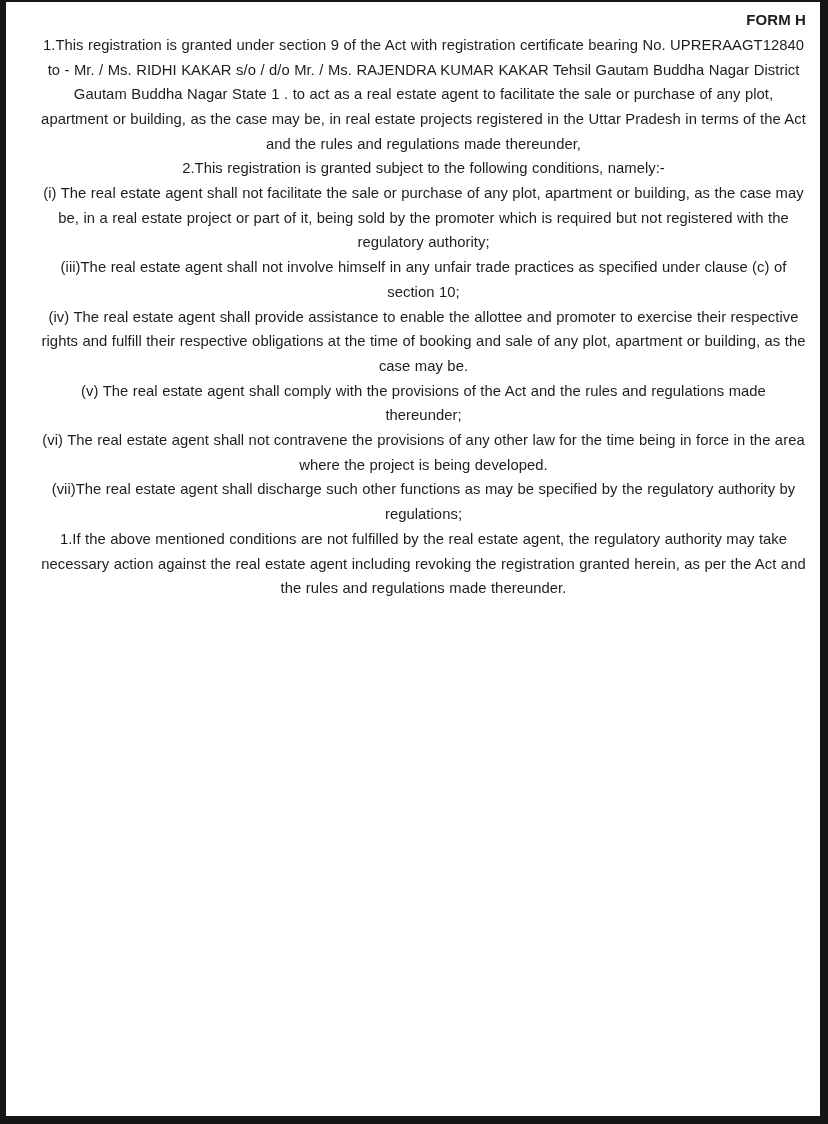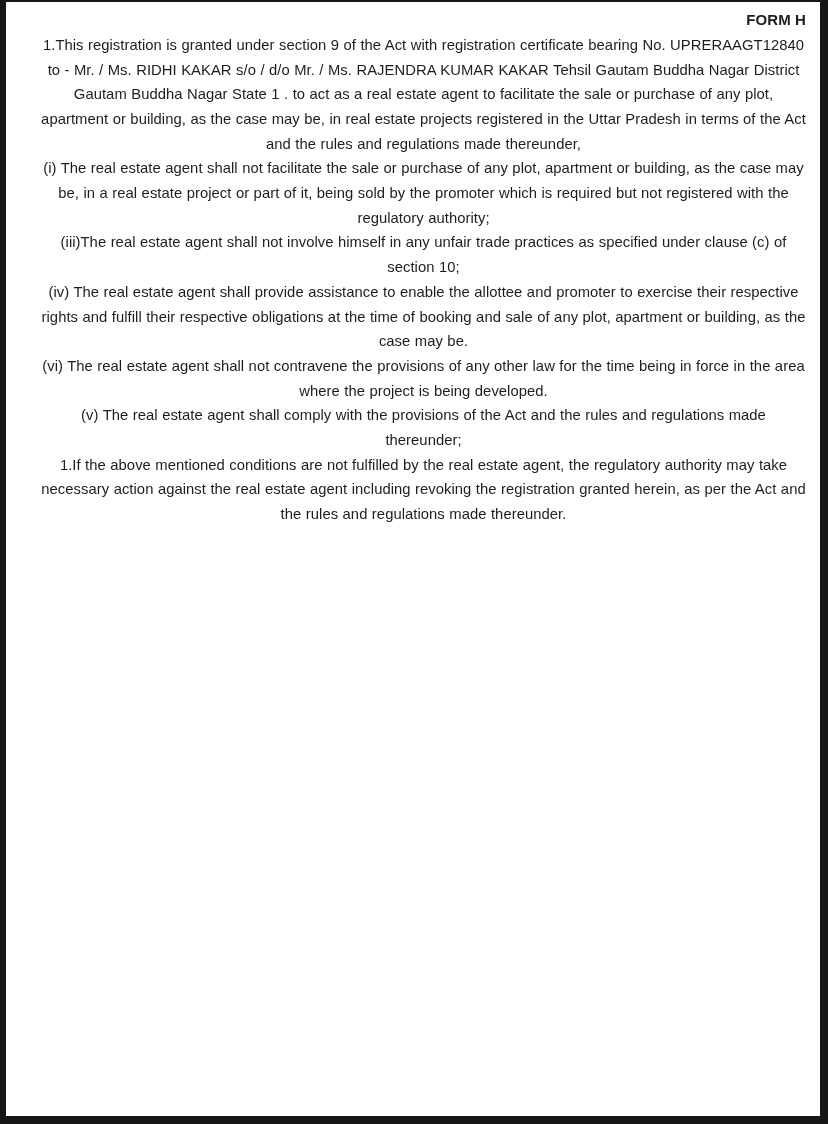--- a/index.html
+++ b/index.html
@@ -43,20 +43,22 @@
     margin-left: 8px;
   }
 </style>
 </head>
 <body>
 
 <div class="paper">
   <div class="heading">FORM H</div>
 
   <div class="para indent">1.This registration is granted under section 9 of the Act with registration certificate bearing No. UPRERAAGT12840 to - Mr. / Ms. RIDHI KAKAR s/o / d/o Mr. / Ms. RAJENDRA KUMAR KAKAR Tehsil Gautam Buddha Nagar District Gautam Buddha Nagar State 1 . to act as a real estate agent to facilitate the sale or purchase of any plot, apartment or building, as the case may be, in real estate projects registered in the Uttar Pradesh in terms of the Act and the rules and regulations made thereunder,</div>
+  <div class="para indent">2.This registration is granted subject to the following conditions, namely:-</div>
   <div class="para indent">(i) The real estate agent shall not facilitate the sale or purchase of any plot, apartment or building, as the case may be, in a real estate project or part of it, being sold by the promoter which is required but not registered with the regulatory authority;</div>
   <div class="para indent">(iii)The real estate agent shall not involve himself in any unfair trade practices as specified under clause (c) of section 10;</div>
   <div class="para indent">(iv) The real estate agent shall provide assistance to enable the allottee and promoter to exercise their respective rights and fulfill their respective obligations at the time of booking and sale of any plot, apartment or building, as the case may be.</div>
+  <div class="para indent">(v) The real estate agent shall comply with the provisions of the Act and the rules and regulations made thereunder;</div>
   <div class="para indent">(vi) The real estate agent shall not contravene the provisions of any other law for the time being in force in the area where the project is being developed.</div>
-  <div class="para indent">(v) The real estate agent shall comply with the provisions of the Act and the rules and regulations made thereunder;</div>
+  <div class="para indent">(vii)The real estate agent shall discharge such other functions as may be specified by the regulatory authority by regulations;</div>
   <div class="para indent">1.If the above mentioned conditions are not fulfilled by the real estate agent, the regulatory authority may take necessary action against the real estate agent including revoking the registration granted herein, as per the Act and the rules and regulations made thereunder.</div>
 
 </div>
 
 </body></html>

